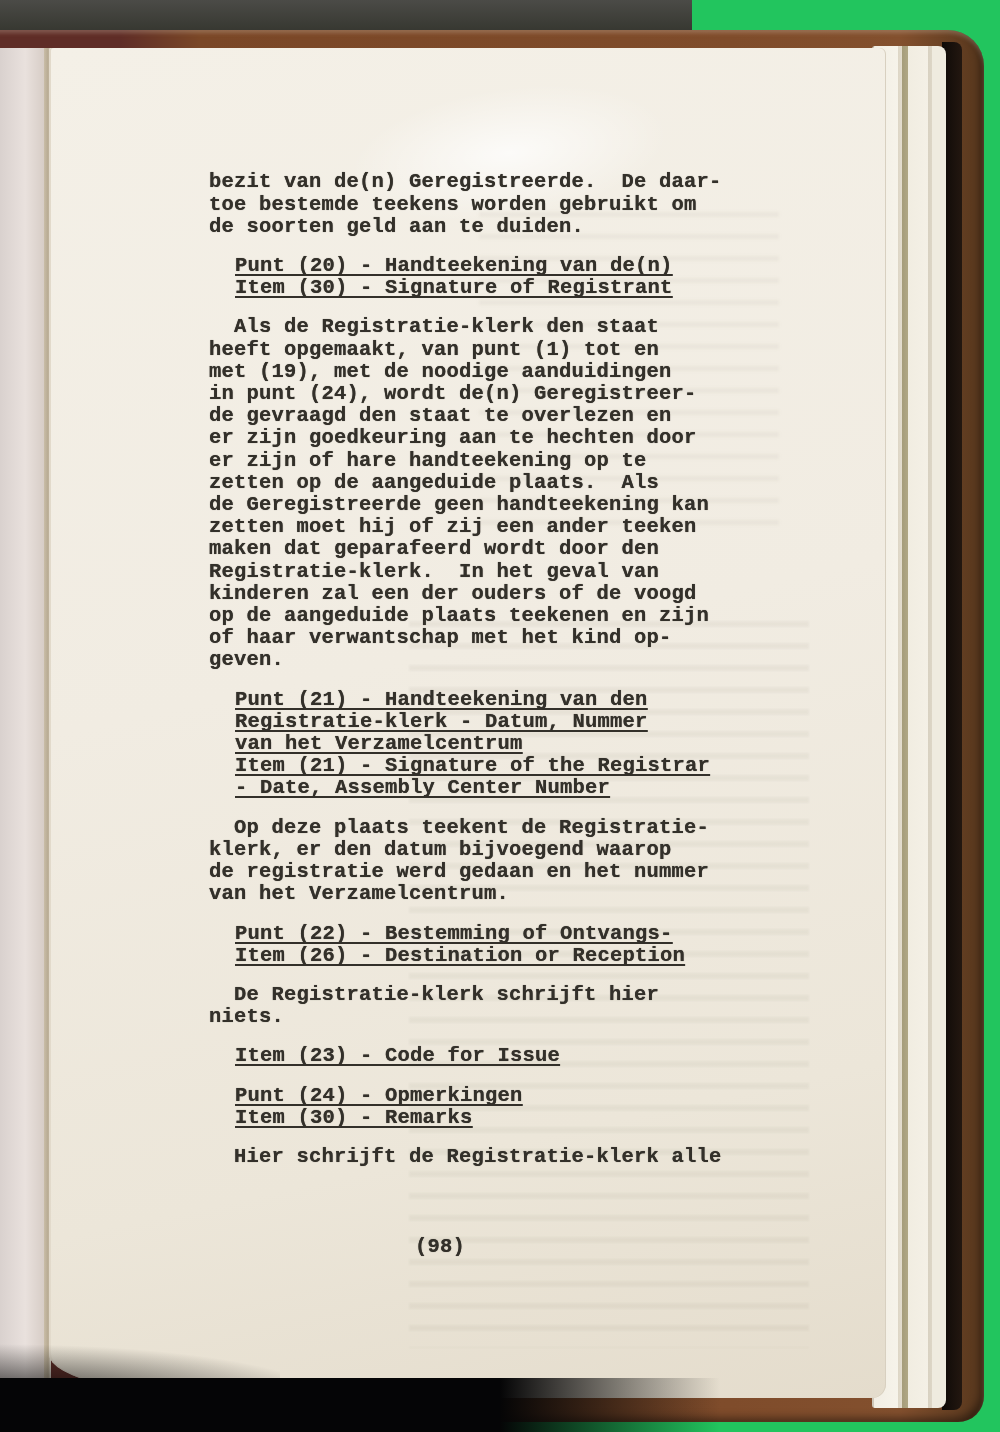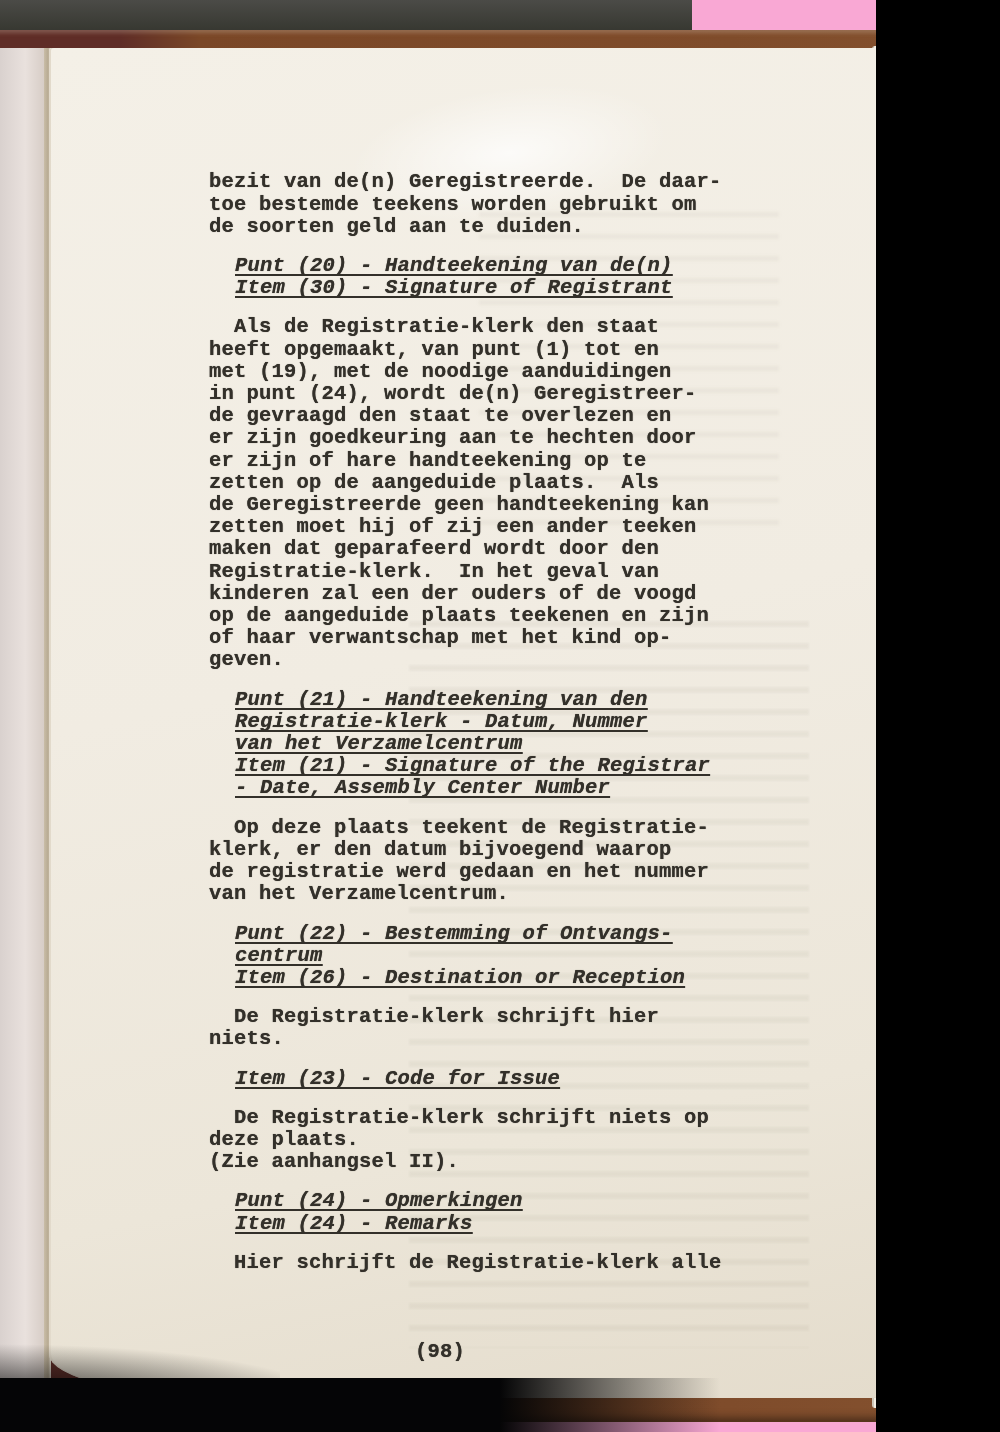--- a/index.html
+++ b/index.html
@@ -1,18 +1,18 @@
 <!DOCTYPE html>
 <html><head>
 <meta charset="utf-8">
 <style>
   html,body { margin:0; padding:0; background:#000; }
   .scene {
-    position:relative; width:876px; height:1432px; overflow:hidden;
-    background:#f9a8d4;
+    position:relative; width:1000px; height:1432px; overflow:hidden;
+    background:#22c55e;
     font-family:"Liberation Mono","DejaVu Sans Mono",monospace;
   }
   
   .top-grey {
     position:absolute; left:0; top:0; width:692px; height:33px;
     background:linear-gradient(#4b4b47,#35362f);
   }
   
   .cover {
     position:absolute; left:-30px; top:30px; width:1014px; height:1392px;
@@ -90,21 +90,21 @@
   .text-column {
     position:absolute; left:209px; top:127px; width:540px;
     color:#33302a; font-size:20.5px; line-height:22.2px; font-weight:700;
     letter-spacing:0.2px; white-space:pre;
     text-shadow:0 0 0.7px rgba(45,42,35,0.9);
   }
   .block { margin:0 0 17px 0; }
   .block.heading { margin-left:26px; }
   .heading .u {
     text-decoration:underline; text-decoration-thickness:2px;
-    text-underline-offset:3px; text-decoration-skip-ink:none;font-style:italic;
+    text-underline-offset:3px; text-decoration-skip-ink:none;
   }
   .page-number { padding-left:206px; margin-top:6px; }
 </style>
 </head>
 <body>
 
 <div class="scene">
   <div class="top-grey"></div>
   <div class="cover"></div>
   <div class="headband"></div>
@@ -133,22 +133,20 @@
 de Geregistreerde geen handteekening kan
 zetten moet hij of zij een ander teeken
 maken dat geparafeerd wordt door den
 Registratie-klerk.  In het geval van
 kinderen zal een der ouders of de voogd
 op de aangeduide plaats teekenen en zijn
 of haar verwantschap met het kind op-
 geven.</div><div class="block heading"><div><span class="u">Punt (21) - Handteekening van den</span></div><div><span class="u">Registratie-klerk - Datum, Nummer</span></div><div><span class="u">van het Verzamelcentrum</span></div><div><span class="u">Item (21) - Signature of the Registrar</span></div><div><span class="u">- Date, Assembly Center Number</span></div></div><div class="block paragraph">  Op deze plaats teekent de Registratie-
 klerk, er den datum bijvoegend waarop
 de registratie werd gedaan en het nummer
-van het Verzamelcentrum.</div><div class="block heading"><div><span class="u">Punt (22) - Bestemming of Ontvangs-</span></div><div><span class="u">centrum</span></div><div><span class="u">Item (26) - Destination or Reception</span></div></div><div class="block paragraph">  De Registratie-klerk schrijft hier
-niets.</div><div class="block heading"><div><span class="u">Item (23) - Code for Issue</span></div></div><div class="block paragraph">  De Registratie-klerk schrijft niets op
-deze plaats.
-(Zie aanhangsel II).</div><div class="block heading"><div><span class="u">Punt (24) - Opmerkingen</span></div><div><span class="u">Item (24) - Remarks</span></div></div><div class="block paragraph">  Hier schrijft de Registratie-klerk alle</div></div>
+van het Verzamelcentrum.</div><div class="block heading"><div><span class="u">Punt (22) - Bestemming of Ontvangs-</span></div><div><span class="u">Item (26) - Destination or Reception</span></div></div><div class="block paragraph">  De Registratie-klerk schrijft hier
+niets.</div><div class="block heading"><div><span class="u">Item (23) - Code for Issue</span></div></div><div class="block heading"><div><span class="u">Punt (24) - Opmerkingen</span></div><div><span class="u">Item (30) - Remarks</span></div></div><div class="block paragraph">  Hier schrijft de Registratie-klerk alle</div></div>
     <div class="page-number">(98)</div>
   </div>
 
   <div class="bottom-shadow2"></div>
   <div class="bottom-shadow"></div>
 </div>
 
 </body></html>

